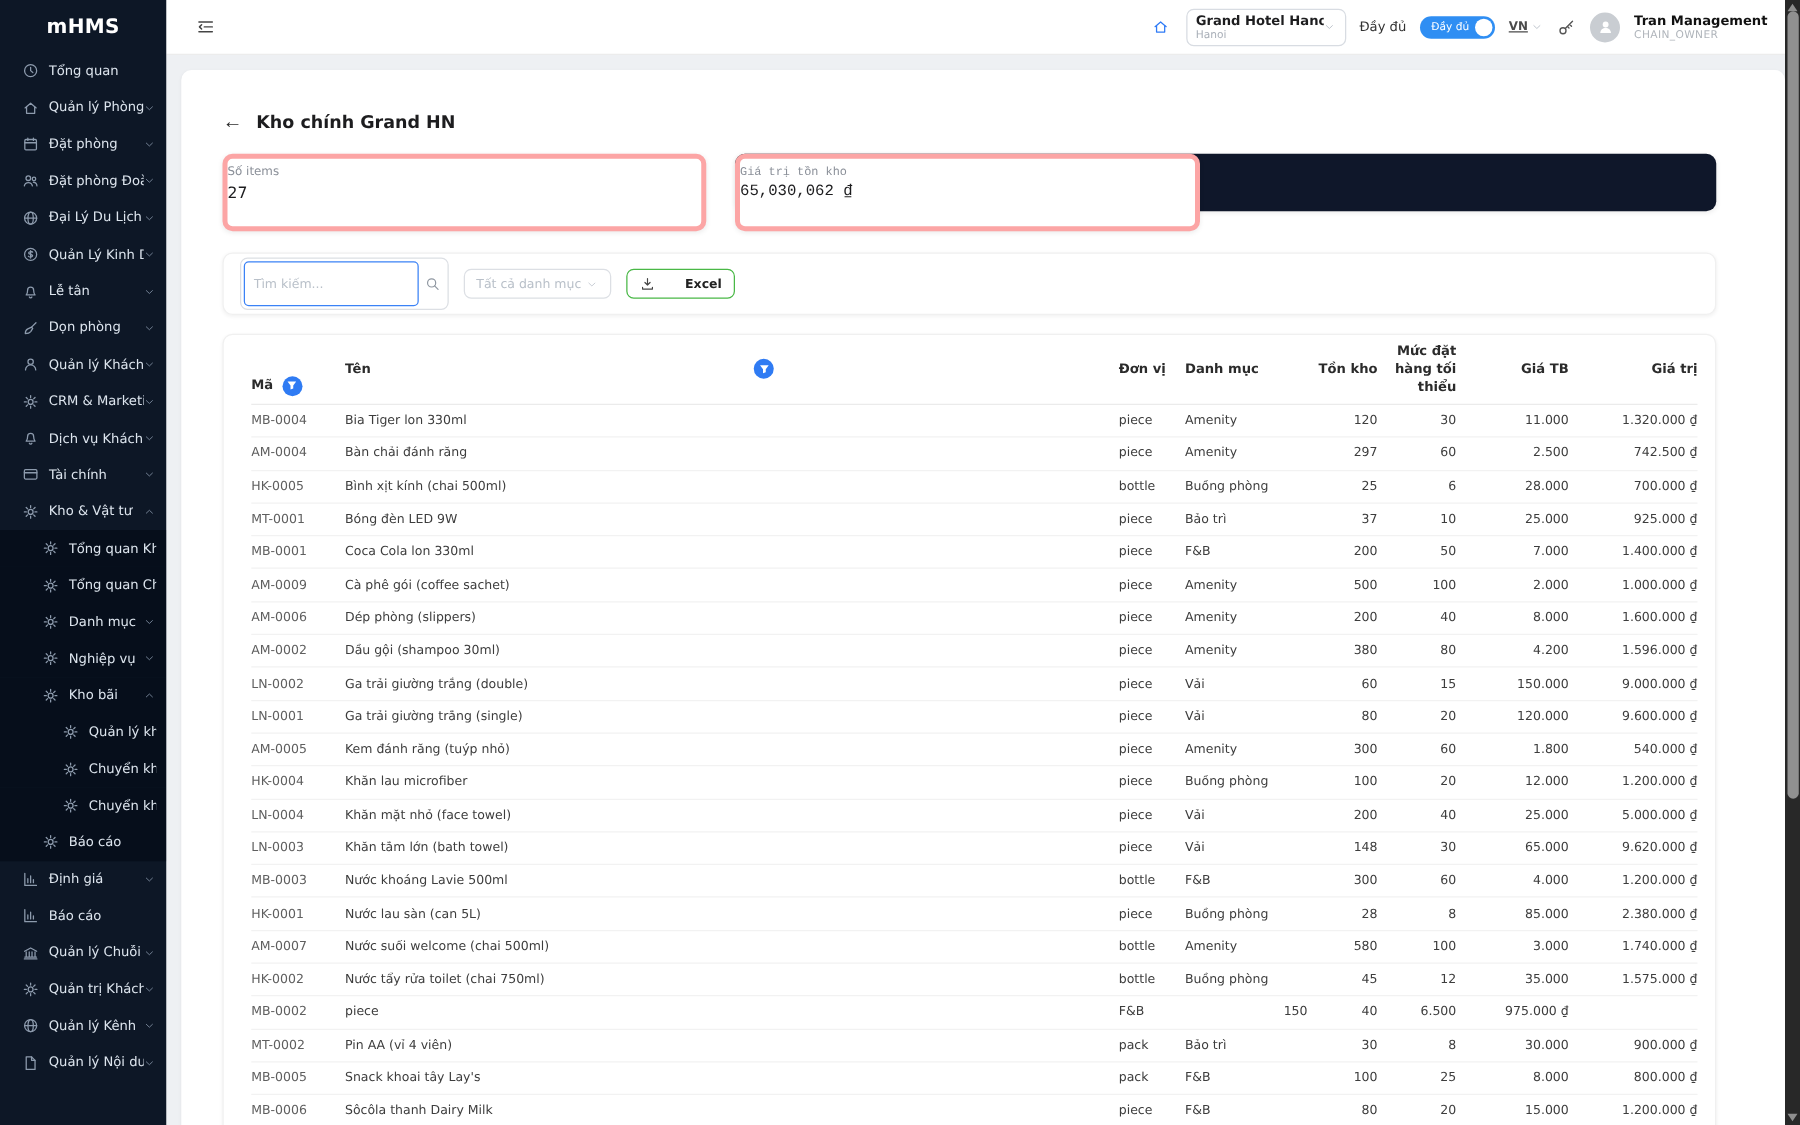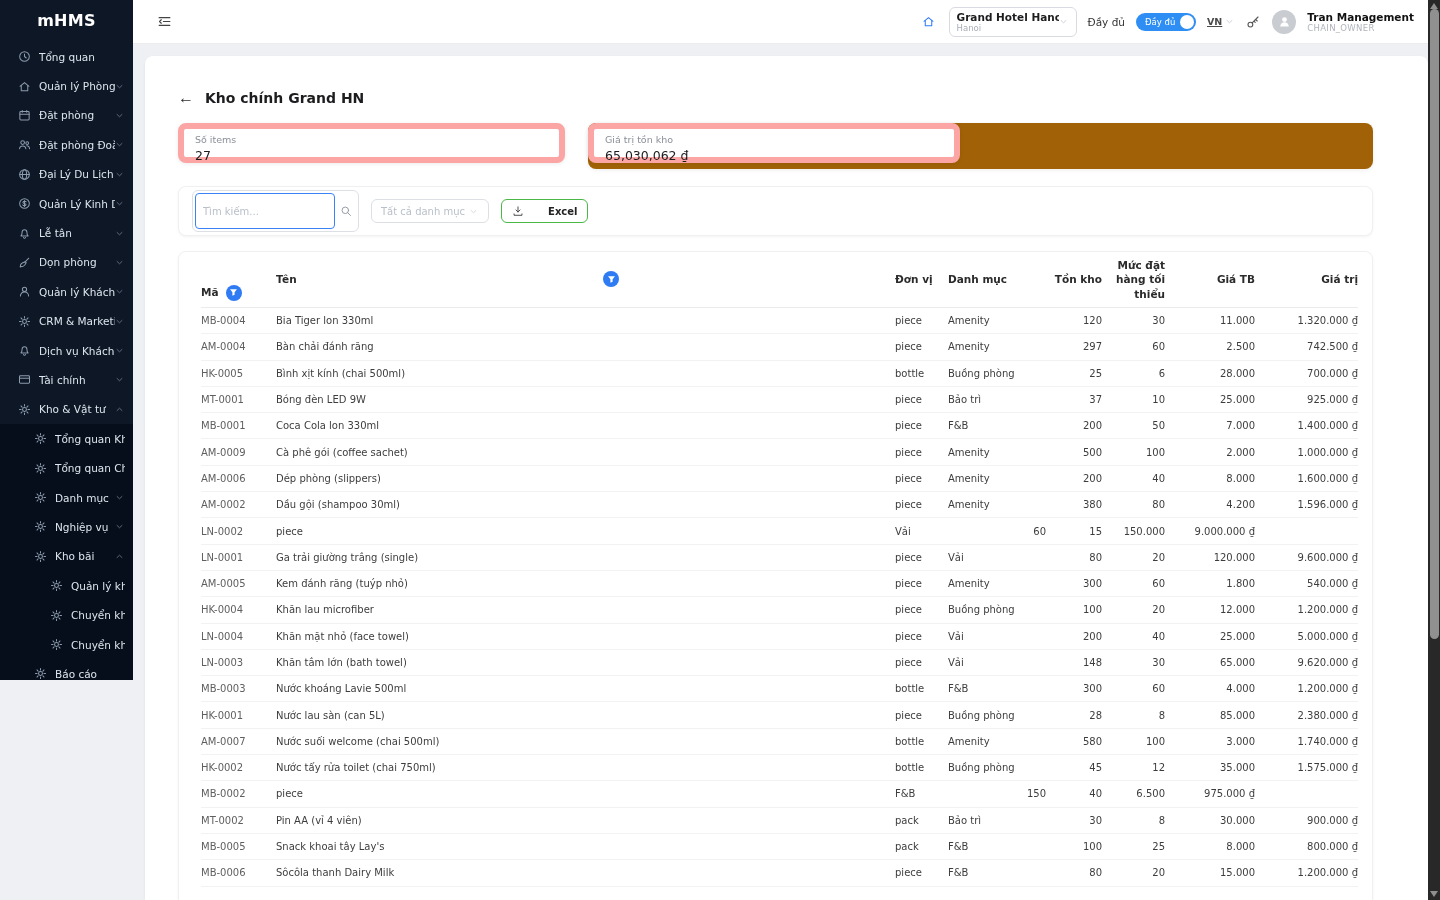--- a/index.html
+++ b/index.html
@@ -1,21 +1,21 @@
 <!DOCTYPE html>
 <html><head>
 <meta charset="utf-8">
 <style>
   * { margin:0; padding:0; box-sizing:border-box; }
   html,body { width:1440px; height:900px; overflow:hidden; }
   body { font-family:"DejaVu Sans","Liberation Sans",sans-serif; background:#eef0f3; }
   .app { position:relative; width:1440px; height:900px; overflow:hidden; }
 
   
-  .sidebar { position:absolute; left:0; top:0; width:133px; height:680px; background:#0d1726; color:#dde5ee; z-index:5; overflow:hidden; }
+  .sidebar { position:absolute; left:0; top:0; width:133px; height:900px; background:#0d1726; color:#dde5ee; z-index:5; overflow:hidden; }
   .logo { height:42px; line-height:42px; text-align:center; font-weight:bold; font-size:16px; color:#fff; letter-spacing:.3px; }
   .sitem { display:flex; align-items:center; height:29.4px; padding:0 8px 0 18px; font-size:10.5px; cursor:pointer; }
   .sitem .sicon { width:14px; height:14px; margin-right:7px; color:#8d9bad; flex:none; display:flex; align-items:center; }
   .slabel { flex:1; min-width:0; white-space:nowrap; overflow:hidden; }
   .schev { width:10px; height:10px; color:#7e8ca0; flex:none; display:flex; align-items:center; }
   .lvl1 { padding-left:34px; }
   .lvl2 { padding-left:50px; }
   .in-group { background:#060e1b; }
 
   
@@ -47,22 +47,22 @@
 
   
   .main { position:absolute; left:133px; top:44px; right:12px; bottom:0; background:#eef0f3; overflow:hidden; }
   .panel { position:absolute; left:12px; top:12px; right:0; bottom:-20px; background:#fff; border-radius:8px 8px 0 0; box-shadow:0 1px 3px rgba(0,0,0,.06); overflow:hidden; }
 
   .page-head { display:flex; align-items:center; gap:11px; padding:34px 0 0 33px; }
   .back-btn { background:none; border:none; font-size:16px; color:#2b2b2b; cursor:pointer; line-height:1; }
   .page-title { font-size:14px; font-weight:bold; color:#1d1d1f; }
 
   .stats-row { display:flex; gap:23px; margin:17px 55px 0 33px; }
-  .stat-card { width:387px; height:40px; border:6px solid #fca5a5; border-radius:8px; padding:5px 11px; background:#fff; box-shadow:0 1px 4px rgba(0,0,0,.08); }
-  .stat-wide { flex:1; position:relative; height:46px; border-radius:8px; background:#a16207; box-shadow:0 1px 4px rgba(0,0,0,.08); }
+  .stat-card { width:387px; height:62px; border:4px solid #fca5a5; border-radius:8px; padding:5px 0; background:#fff; box-shadow:0 1px 4px rgba(0,0,0,.08); }
+  .stat-wide { flex:1; position:relative; height:46px; border-radius:8px; background:#0f172a; box-shadow:0 1px 4px rgba(0,0,0,.08);font-family:Liberation Mono, monospace; }
   .stat-inner { position:absolute; left:0; top:0; width:372px; }
   .stat-label { font-size:9.5px; color:#8a8f98; }
   .stat-value { font-size:12.5px; color:#1d1d1f; margin-top:3px; }
 
   .toolbar-card { display:flex; align-items:center; gap:12px; margin:17px 55px 0 33px; height:50px; background:#fff; border:1px solid #f0f0f0; border-radius:8px; box-shadow:0 1px 3px rgba(0,0,0,.05); padding:0 13px; }
   .search-wrap { display:flex; align-items:center; border:1px solid #dcdfe4; border-radius:6px; padding:2px; gap:1px; background:#fff; }
   .search-input { width:140px; height:36px; border:1.5px solid #3b82f6; border-radius:4px; padding:0 7px; font-size:10px; outline:none; color:#333; font-family:inherit; }
   .search-input::placeholder { color:#b9c0c9; }
   .search-ic { width:20px; height:20px; color:#8f97a1; display:flex; align-items:center; justify-content:center; cursor:pointer; }
   .cat-select { display:flex; align-items:center; gap:4px; border:1px solid #dcdfe4; border-radius:6px; height:24px; padding:0 9px; font-size:10px; color:#b9c0c9; cursor:pointer; background:#fff; }
@@ -658,20 +658,21 @@
               <div class="td name">Dầu gội (shampoo 30ml)</div>
               <div class="td unit">piece</div>
               <div class="td cat">Amenity</div>
               <div class="td num">380</div>
               <div class="td num">80</div>
               <div class="td num">4.200</div>
               <div class="td num">1.596.000 ₫</div>
             </div>
             <div class="tr">
               <div class="td code">LN-0002</div>
+              <div class="td name">Ga trải giường trắng (double)</div>
               <div class="td unit">piece</div>
               <div class="td cat">Vải</div>
               <div class="td num">60</div>
               <div class="td num">15</div>
               <div class="td num">150.000</div>
               <div class="td num">9.000.000 ₫</div>
             </div>
             <div class="tr">
               <div class="td code">LN-0001</div>
               <div class="td name">Ga trải giường trắng (single)</div>

